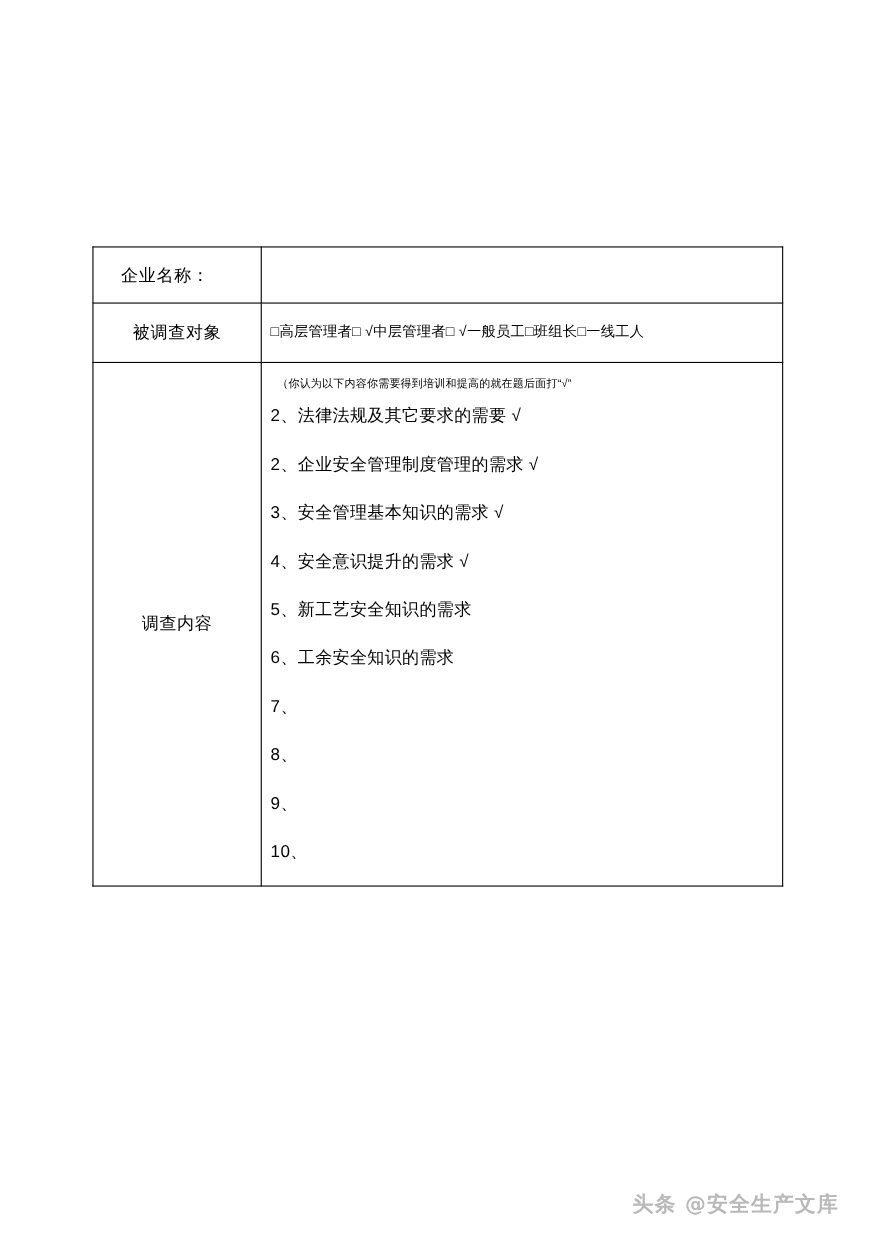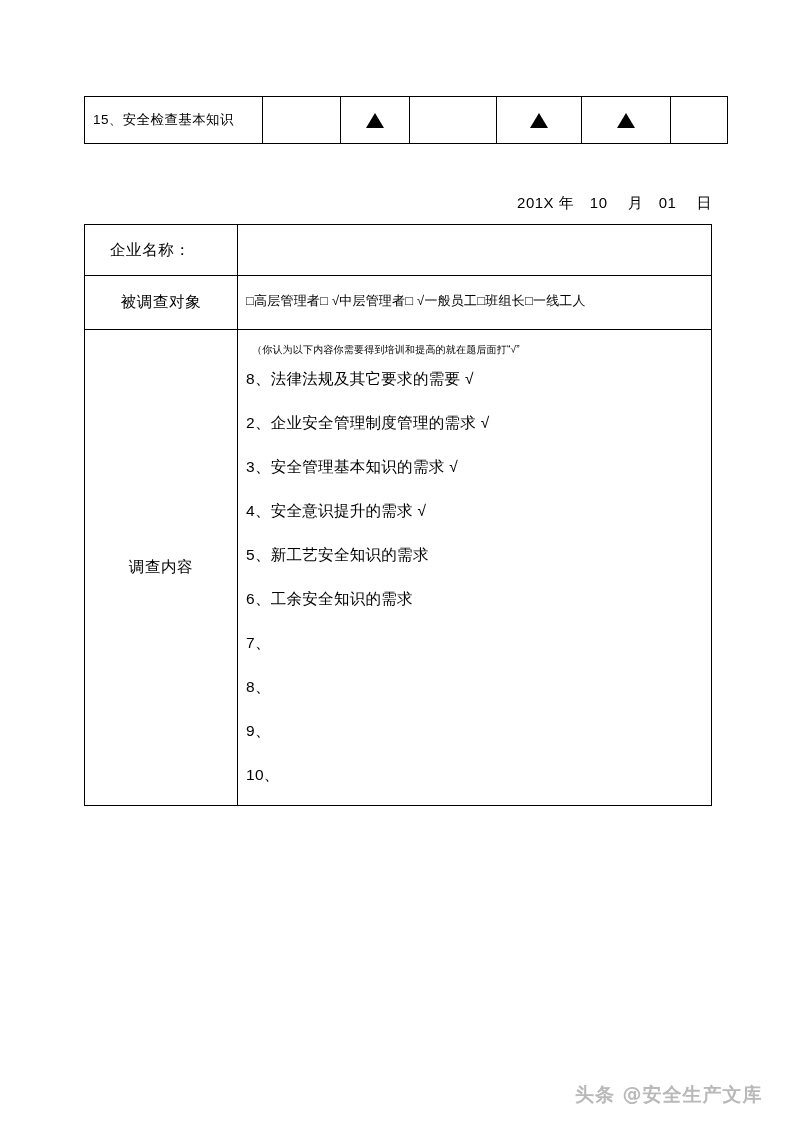--- a/index.html
+++ b/index.html
@@ -150,60 +150,38 @@
     font-weight: bold;
     white-space: nowrap;
     font-family: "DejaVu Sans", sans-serif;
   }
 </style>
 </head>
 <body>
 
 <div class="page">
 
-  <table class="top-table">
-    <tbody>
-        <tr>
-      <td class="label-cell" style="width:169px;">15、安全检查基本知识</td>
-      <td style="width:77px;"></td>
-      <td style="width:68px;">
-        <span class="tri"></span>
-      </td>
-      <td style="width:86px;"></td>
-      <td style="width:84px;">
-        <span class="tri"></span>
-      </td>
-      <td style="width:88px;">
-        <span class="tri"></span>
-      </td>
-      <td style="width:56px;"></td>
-    </tr>
-  </tbody>
-    </table>
 
 
-  <div class="date-line">
-    <span>201X 年　10　 月　01　 日</span>
-  </div>
 
   <table class="form-table">
     <tbody>
         <tr class="row-company">
       <td class="left-label topal">企业名称：</td>
       <td class="val-cell"></td>
     </tr>
     <tr class="row-target">
       <td class="left-label">被调查对象</td>
       <td class="val-cell">□高层管理者□ √中层管理者□ √一般员工□班组长□一线工人</td>
     </tr>
     <tr class="row-content">
       <td class="left-label">调查内容</td>
       <td class="val-cell">
         <p class="intro-line">（你认为以下内容你需要得到培训和提高的就在题后面打“√”</p>
-        <p class="q-item">8、法律法规及其它要求的需要 √</p>
+        <p class="q-item">2、法律法规及其它要求的需要 √</p>
         <p class="q-item">2、企业安全管理制度管理的需求 √</p>
         <p class="q-item">3、安全管理基本知识的需求 √</p>
         <p class="q-item">4、安全意识提升的需求 √</p>
         <p class="q-item">5、新工艺安全知识的需求</p>
         <p class="q-item">6、工余安全知识的需求</p>
         <p class="q-item">7、</p>
         <p class="q-item">8、</p>
         <p class="q-item">9、</p>
         <p class="q-item">10、</p>
       </td>

